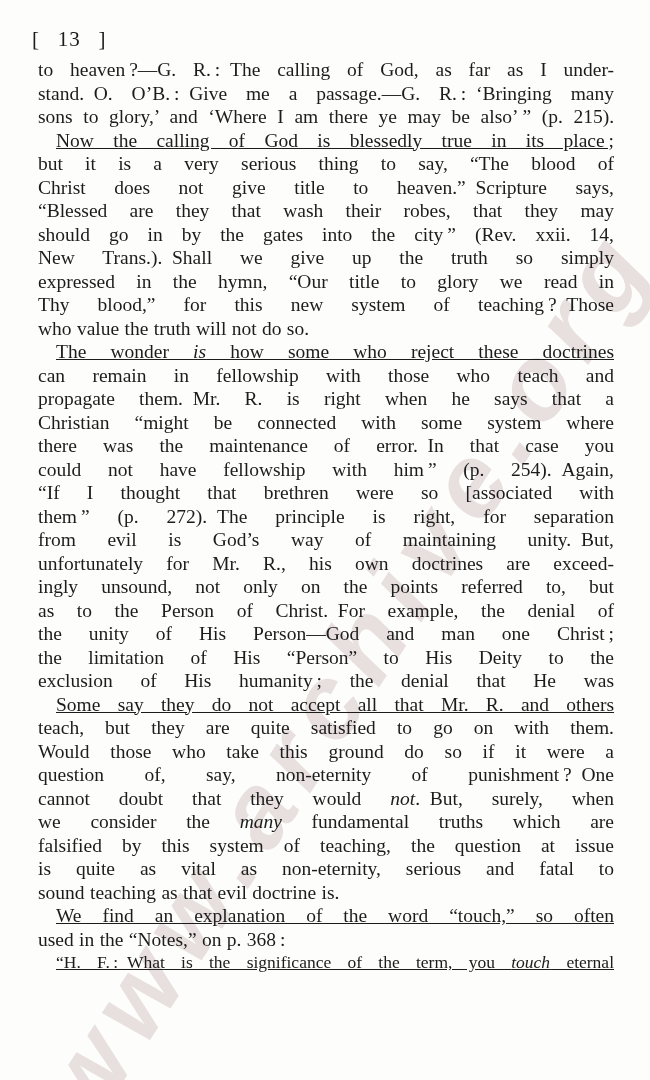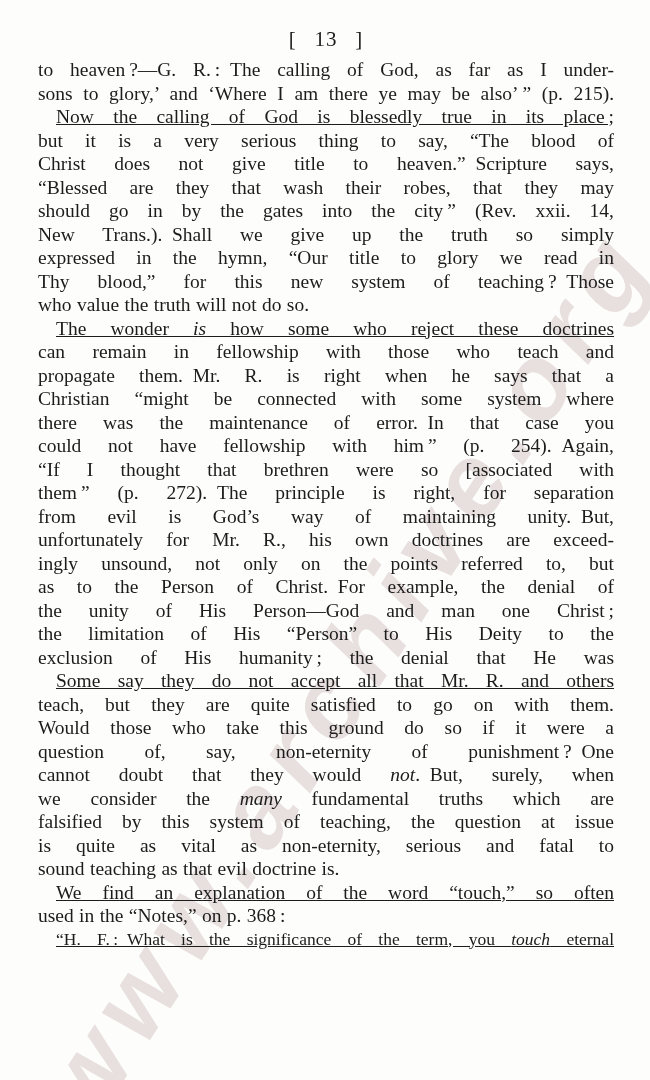--- a/index.html
+++ b/index.html
@@ -22,22 +22,21 @@
     font-weight:bold;
     font-style:italic;
     font-size:104px;
     letter-spacing:14px;
     white-space:nowrap;
     z-index:0;
     user-select:none;
   }
   .page-number {
     position:absolute;
-    top:27px; left:38px; width:576px;
-    text-align:center;
+    top:27px; left:32px; width:576px;
     font-size:21px;
     letter-spacing:1px;
     z-index:1;
   }
   .page-text {
     position:absolute;
     top:58px; left:38px; width:576px;
     z-index:1;
   }
   .line {
@@ -55,20 +54,21 @@
 </style>
 </head>
 <body>
 
 <div class="page" style="background: rgb(253, 253, 251); color: rgb(28, 28, 28);">
   <div class="watermark" style="color: rgba(198, 176, 176, 0.38);">www.archive.org</div>
   <div class="page-number">[  13  ]</div>
   <div class="page-text">
       <div>
         <div class="line"><span>to heaven ?—G. R. : The calling of God, as far as I under-</span></div>
+        <div class="line"><span>stand. O. O’B. : Give me a passage.—G. R. : ‘Bringing many</span></div>
         <div class="line"><span>sons to glory,’ and ‘Where I am there ye may be also’ ” (p. 215).</span></div>
       </div>
       <div>
         <div class="line indent"><span>Now the calling of God is blessedly true in its place ;</span></div>
         <div class="line"><span>but it is a very serious thing to say, “The blood of</span></div>
         <div class="line"><span>Christ does not give title to heaven.” Scripture says,</span></div>
         <div class="line"><span>“Blessed are they that wash their robes, that they may</span></div>
         <div class="line"><span>should go in by the gates into the city ” (Rev. xxii. 14,</span></div>
         <div class="line"><span>New Trans.). Shall we give up the truth so simply</span></div>
         <div class="line"><span>expressed in the hymn, “Our title to glory we read in</span></div>

